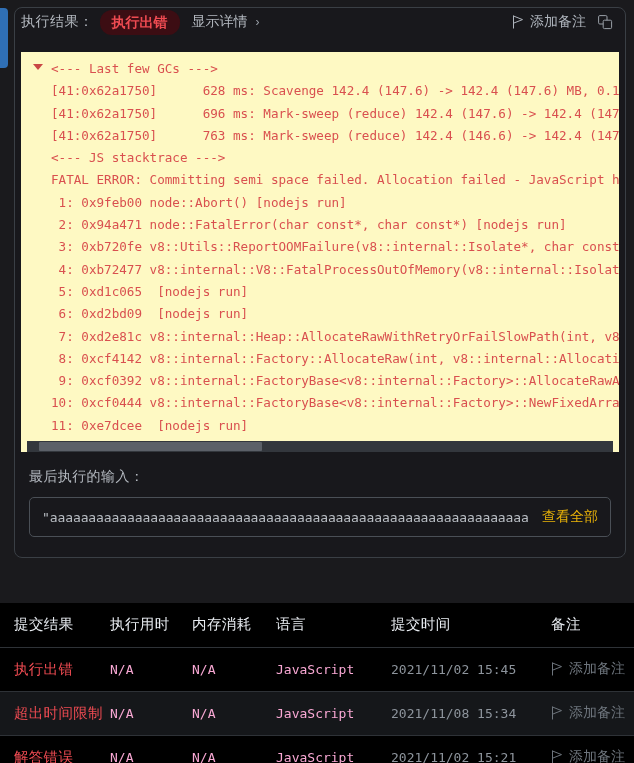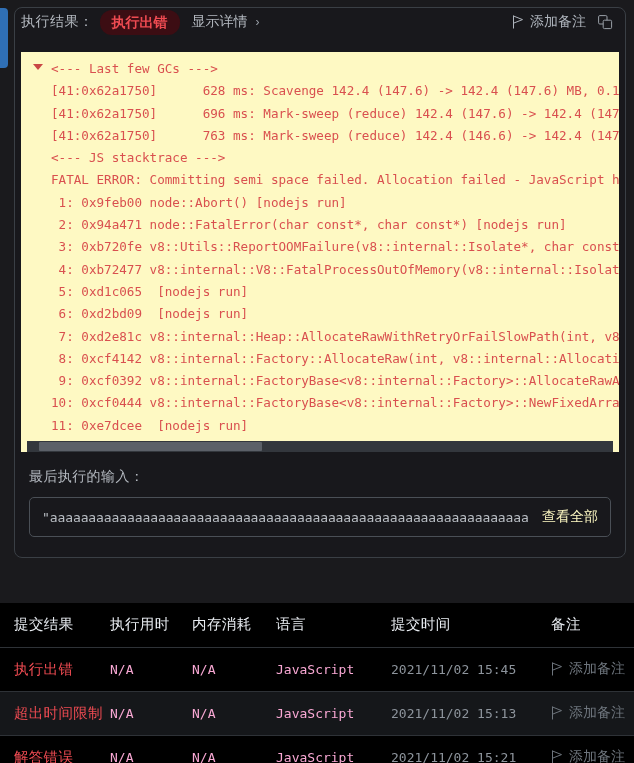--- a/index.html
+++ b/index.html
@@ -179,21 +179,21 @@
     flex: 1 1 auto;
     color: #b9bec4;
     font-family: "DejaVu Sans Mono", "Liberation Mono", monospace;
     font-size: 13px;
     white-space: nowrap;
     overflow: hidden;
     letter-spacing: -0.1px;
   }
 
   .viewall-link {
-    color: #fef9c3;
+    color: #eab308;
     font-size: 14px;
     margin-left: 14px;
     white-space: nowrap;
     cursor: pointer;
     flex: 0 0 auto;
   }
 
   
   .table-zone {
     position: absolute;
@@ -371,21 +371,21 @@
               <span>添加备注</span>
             </span>
           </td>
         </tr>
 
         <tr>
           <td class="c-result"><span class="res-text">超出时间限制</span></td>
           <td class="c-time"><span class="mono-cell">N/A</span></td>
           <td class="c-mem"><span class="mono-cell">N/A</span></td>
           <td class="c-lang"><span class="mono-cell">JavaScript</span></td>
-          <td class="c-subtime"><span class="dim-cell">2021/11/02 15:13</span></td>
+          <td class="c-subtime"><span class="dim-cell">2021/11/08 15:34</span></td>
           <td class="c-note">
             <span class="note-cell">
               <span class="icon-flag">
                 <svg viewBox="0 0 13 14" width="13" height="14">
                   <path d="M1.5 0.5 V13.5" stroke="#6e757d" stroke-width="1" fill="none"></path>
                   <path d="M1.5 1 L10.5 4.6 L1.5 8.2 Z" stroke="#6e757d" stroke-width="1" fill="none"></path>
                 </svg>
               </span>
               <span>添加备注</span>
             </span>

